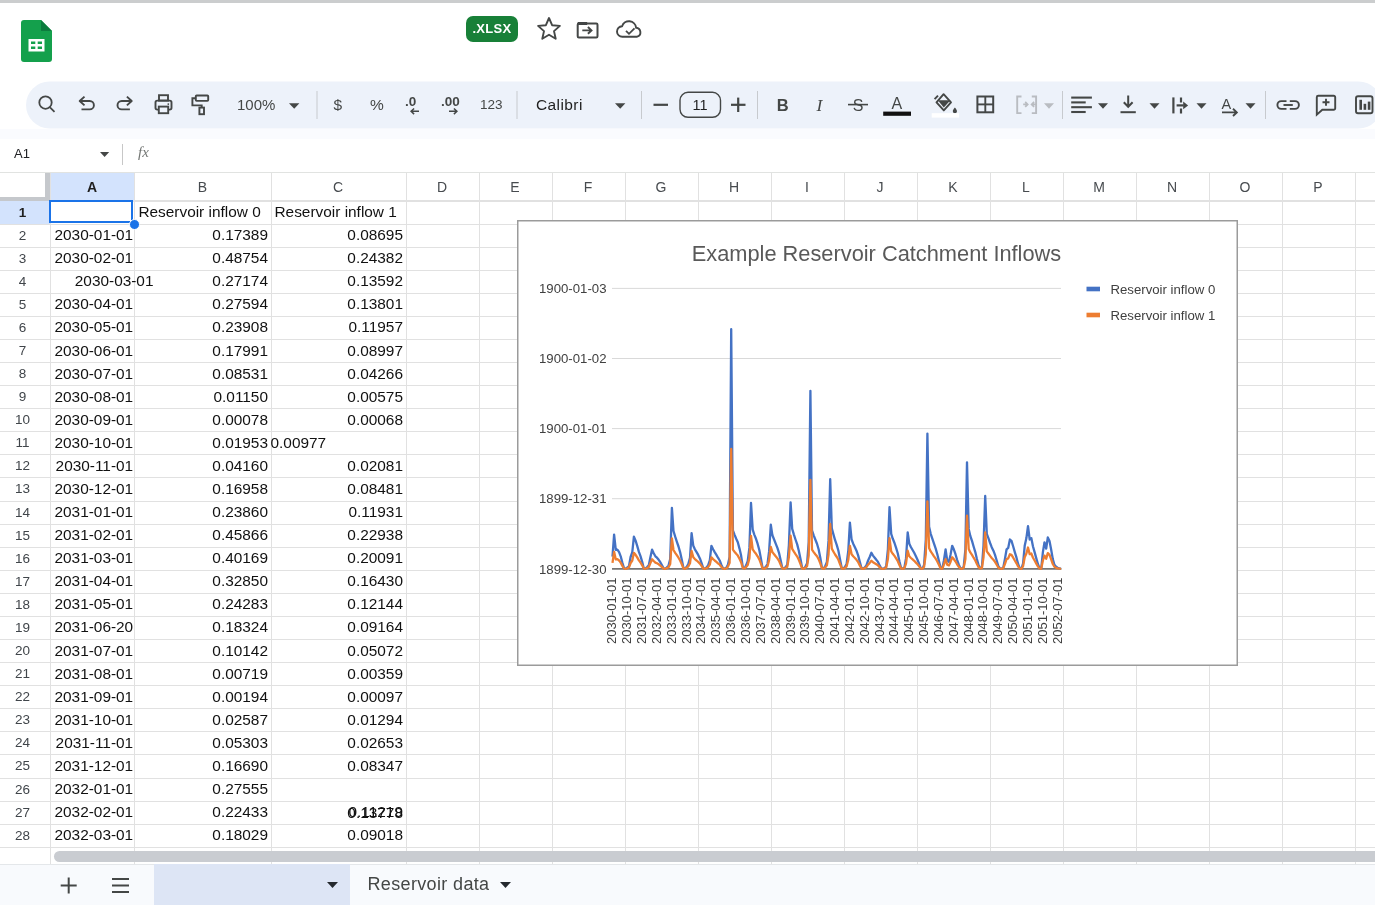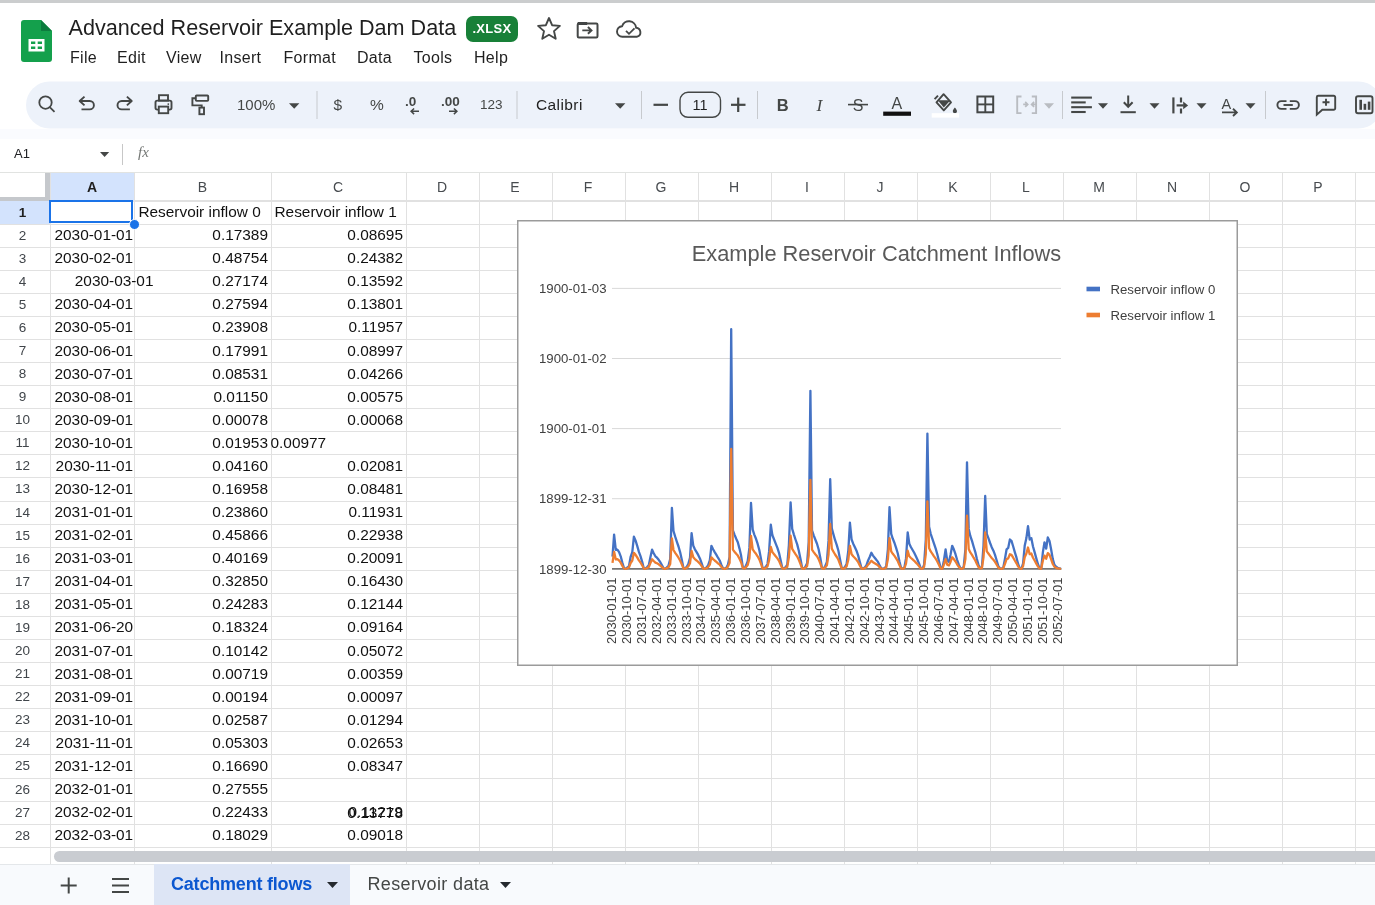--- a/index.html
+++ b/index.html
@@ -28,32 +28,21 @@
 <path d="M 45.7 8.0 h 9.5 v 3 h -9.5 z" fill="#3c4043"></path>
       <g fill="none" stroke="#444746" stroke-width="2">
         <rect x="45.7" y="9.5" width="19.8" height="13.9" rx="1.2"></rect>
         <path d="M 50.3 16.4 h 9 m -3.4 -3.4 l 3.6 3.4 l -3.6 3.4" stroke-width="1.9"></path>
       </g>
 <g fill="none" stroke="#444746" stroke-width="1.9">
         <path d="M 90.5 22.8 a 5.3 5.3 0 0 1 -0.4 -10.6 a 7.2 7.2 0 0 1 14 1.5 a 4.6 4.6 0 0 1 1 9 l -14.6 0.1 z"></path>
         <path d="M 94 16.8 l 3 3 l 5.5 -5.5" stroke-width="1.8"></path>
       </g>
 </svg>
-  <div style="position:absolute;left:68.5px;top:14.5px;font-size:21.6px;color:#1f1f1f;letter-spacing:0px">Advanced Reservoir Example Dam Data</div>
   <div style="position:absolute;left:466px;top:15.5px;width:52px;height:26px;background:#188038;border-radius:7px;color:#fff;font-size:13px;font-weight:700;display:flex;align-items:center;justify-content:center;letter-spacing:0.3px">.XLSX</div>
-  <div class="menu" style="position:absolute;top:48.5px;left:0;width:600px;height:20px">
-    <span style="left:70px">File</span>
-      <span style="left:117px">Edit</span>
-      <span style="left:166px">View</span>
-      <span style="left:219.5px">Insert</span>
-      <span style="left:283.5px">Format</span>
-      <span style="left:357px">Data</span>
-      <span style="left:413.5px">Tools</span>
-      <span style="left:474px">Help</span>
-  </div>
   <svg width="1375" height="48" viewBox="0 0 1375 48" style="position:absolute;left:0;top:81px">
 <rect x="26" y="0.5" width="1356" height="47" rx="23.5" fill="#edf2fa"></rect>
 <circle cx="45.5" cy="21.6" r="6.2" fill="none" stroke="#444746" stroke-width="1.8"></circle>
       <line x1="50" y1="26.3" x2="54.5" y2="30.8" stroke="#444746" stroke-width="1.8"></line>
 <path d="M 84.5 15.600000000000001 l -4.8 4.4 l 4.8 4.4" fill="none" stroke="#444746" stroke-width="1.9" stroke-linejoin="round"></path>
       <path d="M 80.5 20.0 h 9.2 a 4.2 4.2 0 0 1 0 8.4 h -8.2" fill="none" stroke="#444746" stroke-width="1.9"></path>
 <path d="M 126.9 15.600000000000001 l 4.8 4.4 l -4.8 4.4" fill="none" stroke="#444746" stroke-width="1.9" stroke-linejoin="round"></path>
       <path d="M 130.9 20.0 h -9.2 a 4.2 4.2 0 0 0 0 8.4 h 8.2" fill="none" stroke="#444746" stroke-width="1.9"></path>
 <rect x="155.5" y="19.6" width="16" height="9" rx="1.8" fill="none" stroke="#444746" stroke-width="1.9"></rect>
       <rect x="159" y="14.200000000000001" width="9" height="5.4" fill="none" stroke="#444746" stroke-width="1.9"></rect>
@@ -406,20 +395,19 @@
         <line x1="60.7" y1="21.5" x2="76.7" y2="21.5"></line>
         <line x1="68.7" y1="13.5" x2="68.7" y2="29.5"></line>
       </g>
     <g stroke="#444746" stroke-width="2">
         <line x1="112" y1="15" x2="129" y2="15"></line>
         <line x1="112" y1="21.5" x2="129" y2="21.5"></line>
         <line x1="112" y1="28" x2="129" y2="28"></line>
       </g>
   </svg>
   <div style="position:absolute;left:154.2px;top:864px;width:196.3px;height:41px;background:#dde5f5"></div>
-  <div style="position:absolute;left:171px;top:864px;height:41px;display:flex;align-items:center;font-size:18px;font-weight:700;color:#0b57d0;letter-spacing:-0.2px">Catchment flows</div>
   <svg width="20" height="41" viewBox="0 0 20 41" style="position:absolute;left:323px;top:864px">
       <path d="M 4 18 l 5.5 6 l 5.5 -6 z" fill="#24292e"></path>
     </svg>
   <div style="position:absolute;left:367.5px;top:864px;height:41px;display:flex;align-items:center;font-size:18px;color:#444746;letter-spacing:0.35px">Reservoir data</div>
   <svg width="20" height="41" viewBox="0 0 20 41" style="position:absolute;left:496px;top:864px">
       <path d="M 4 18 l 5.5 6 l 5.5 -6 z" fill="#24292e"></path>
     </svg>
 </div>
 </body></html>

